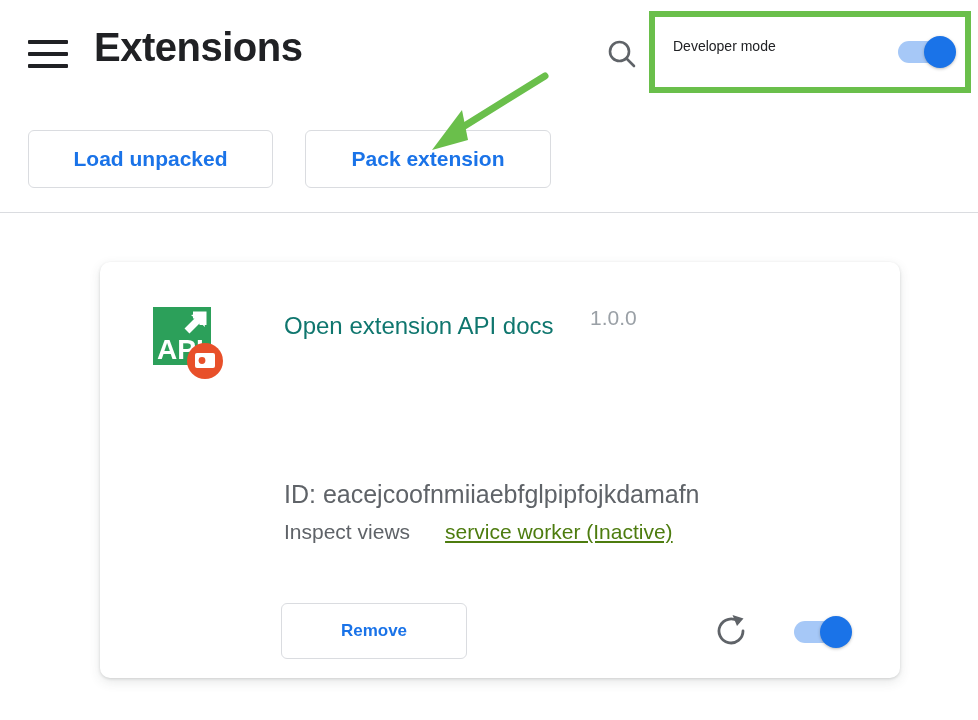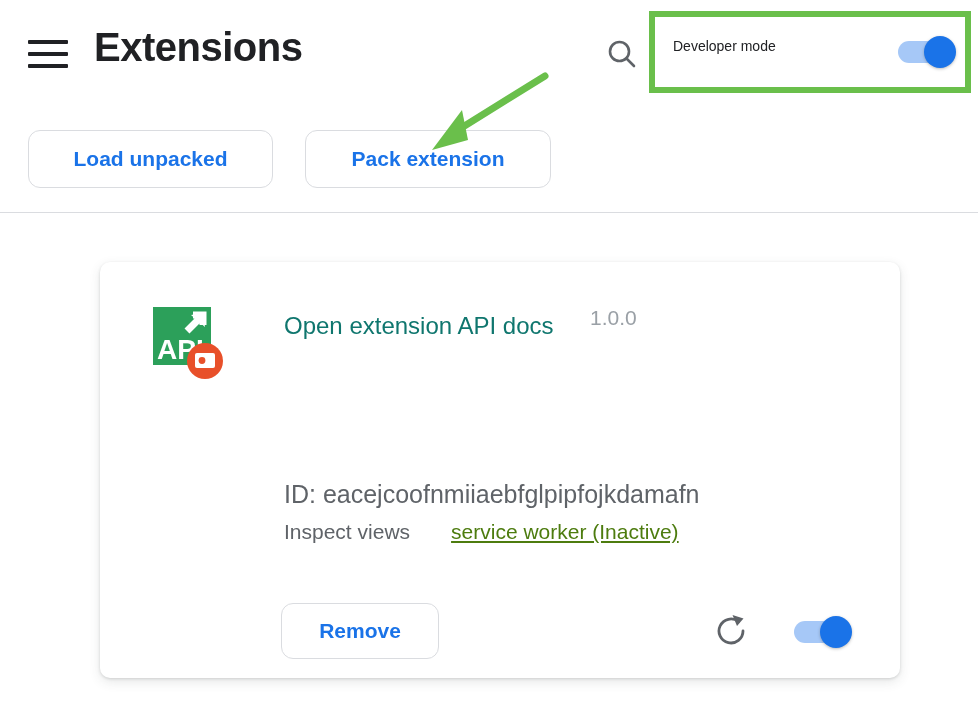--- a/index.html
+++ b/index.html
@@ -117,21 +117,21 @@
     position: absolute;
     left: 0;
     top: 130px;
     width: 978px;
     height: 62px;
   }
   .btn {
     position: absolute;
     height: 58px;
     border: 1px solid #DADCE0;
-    border-radius: 12px;
+    border-radius: 6px;
     background: #fff;
     color: #1A73E8;
     font-family: "Liberation Sans", sans-serif;
     font-size: 21px;
     font-weight: bold;
     display: flex;
     align-items: center;
     justify-content: center;
     box-sizing: border-box;
     cursor: pointer;
@@ -206,30 +206,30 @@
   }
   .ext-inspect-row {
     position: absolute;
     left: 184px;
     top: 258px;
     font-size: 21px;
     color: #5F6368;
     white-space: nowrap;
     display: flex;
     align-items: baseline;
-    gap: 21px;
+    gap: 15px;
   }
   .inspect-link {
     color: #4d7c0f;
     text-decoration: underline;
     cursor: pointer;
     margin-left: 20px;
   }
   .btn-details { left: 17px; top: 341px; width: 148px; height: 56px; font-size: 21px; }
-  .btn-remove  { left: 181px; top: 341px; width: 158px; height: 56px; font-size: 21px; }
+  .btn-remove  { left: 181px; top: 341px; width: 186px; height: 56px; font-size: 17px; }
   .reload-icon {
     position: absolute;
     left: 613px;
     top: 350px;
     width: 38px;
     height: 38px;
     cursor: pointer;
   }
   .toggle-card {
     left: 694px;

